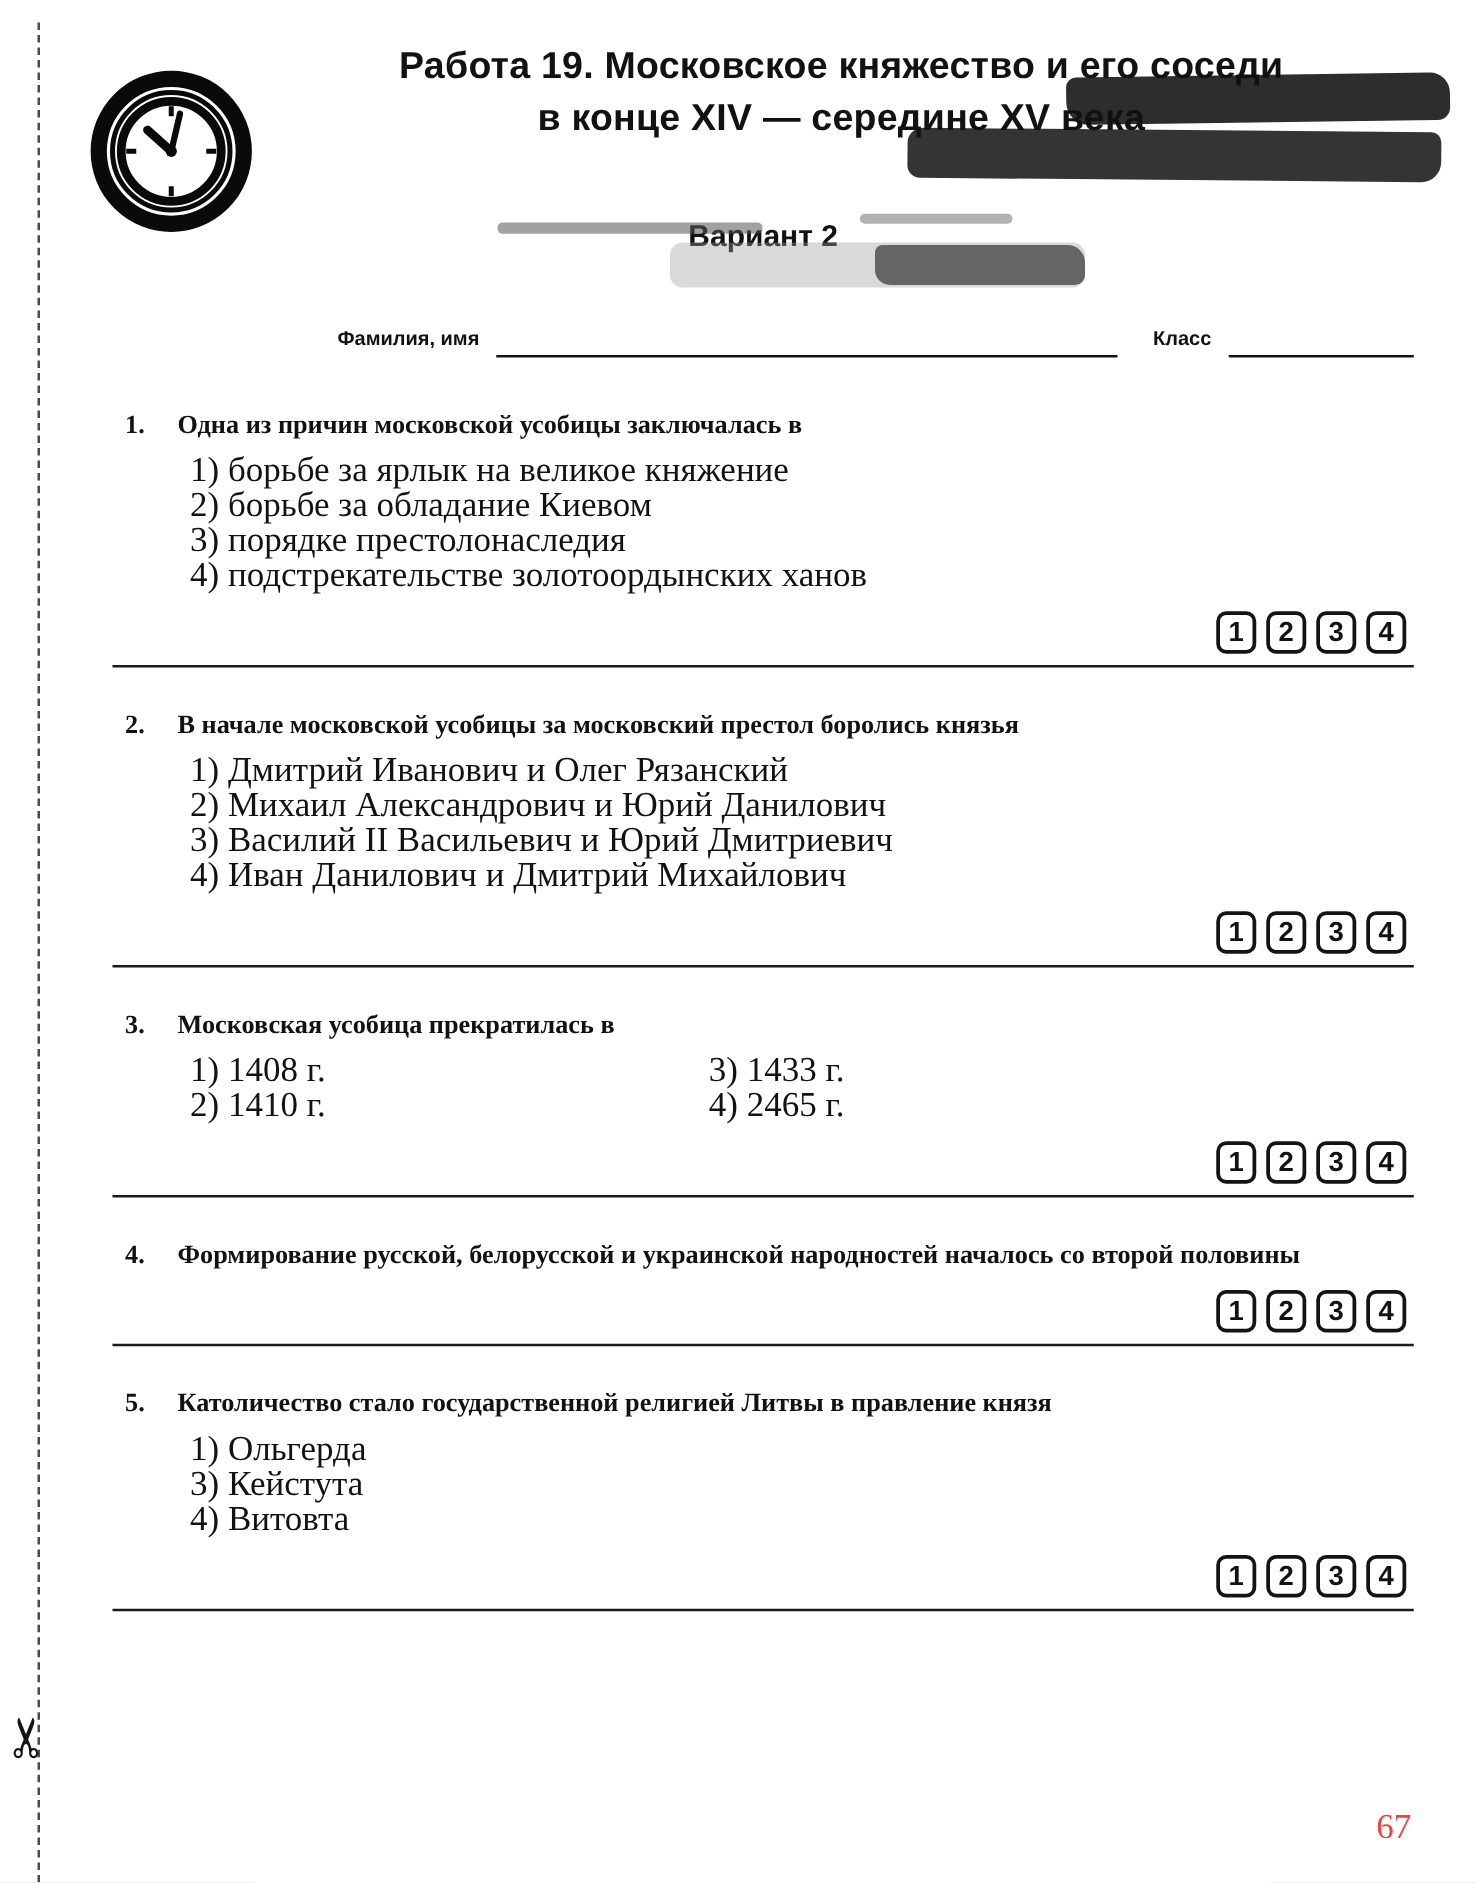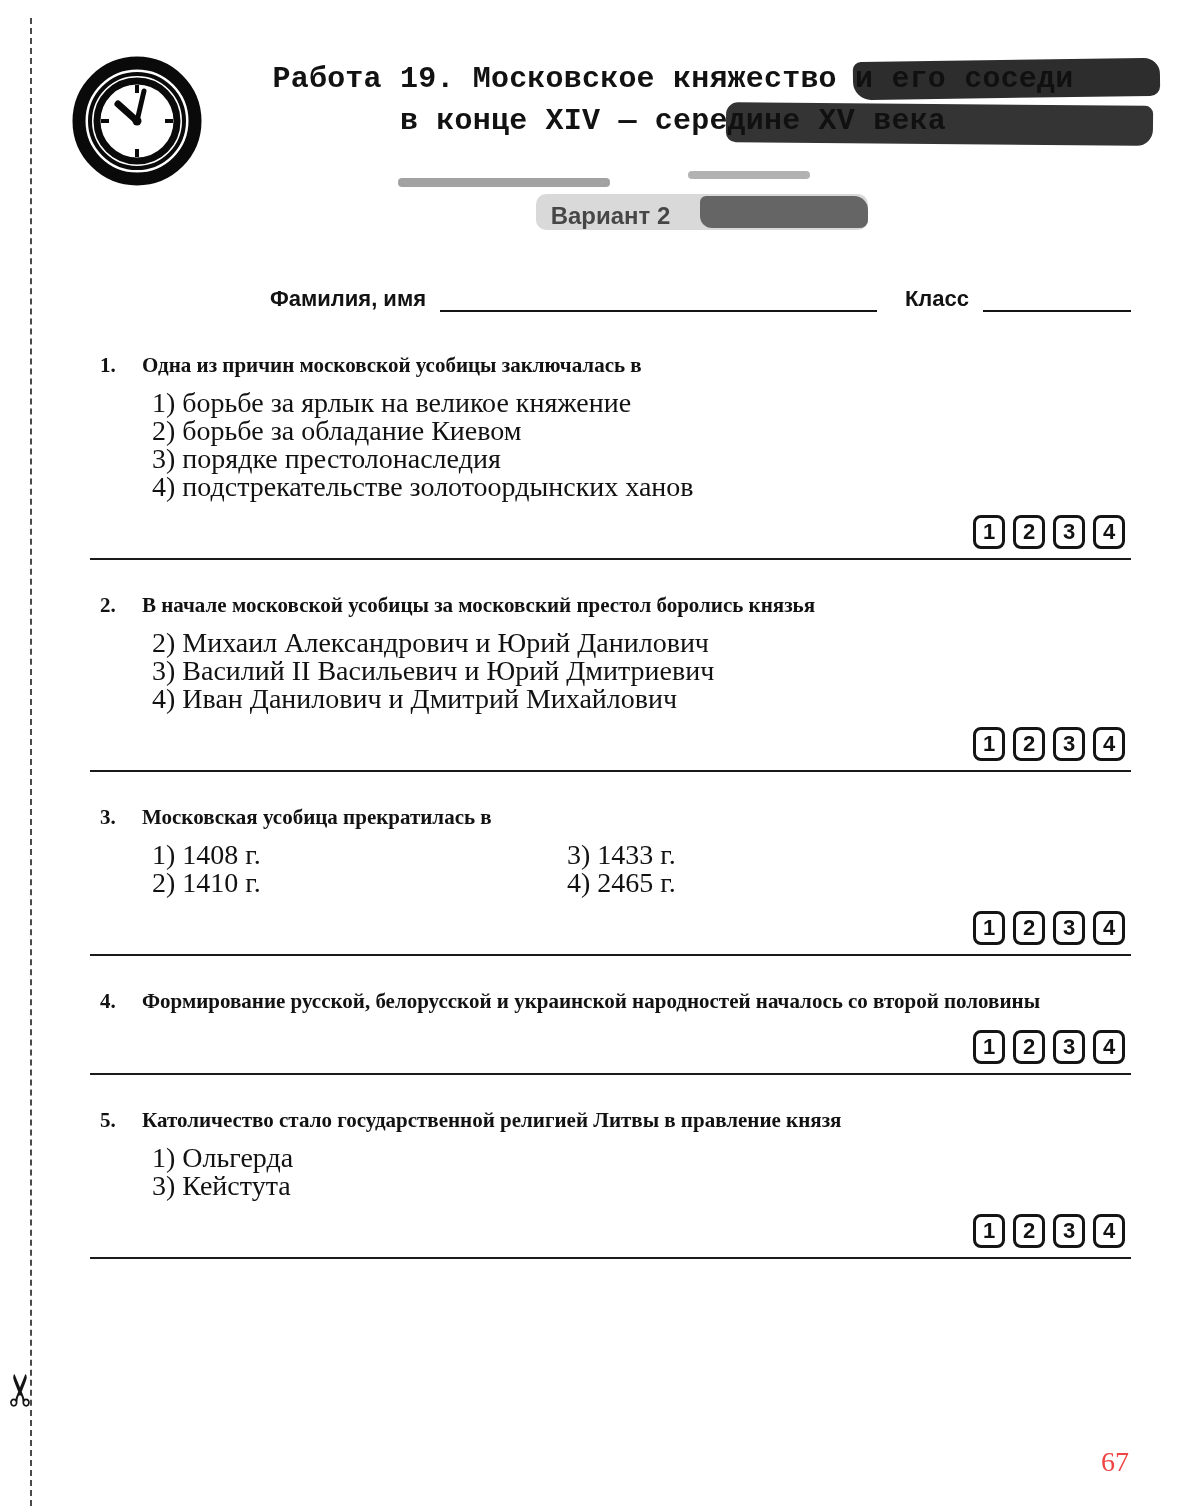--- a/index.html
+++ b/index.html
@@ -21,34 +21,34 @@
     position:absolute; left:4px; top:1368px; font-size:44px; color:#141414;
     transform:rotate(-90deg); line-height:1;
   }
 
   
   .logo { position:absolute; left:70px; top:54px; width:135px; height:135px; }
 
   .content { position:relative; margin:0 50px 0 90px; }
 
   .titles {
-    padding-top:58px; margin-left:125px; text-align:center;
-    font-family:Liberation Mono, monospace; font-weight:bold;
+    padding-top:32px; margin-left:125px; text-align:center;
+    font-family:Liberation Sans, sans-serif; font-weight:bold;
     font-size:30px; line-height:42px; letter-spacing:.2px;
   }
 
   .variant {
     position:relative; margin-top:60px; text-align:center;
     font-family:"Liberation Sans", sans-serif; font-weight:bold; font-size:24px;
   }
 
   .name-row {
-    display:flex; align-items:flex-end;
+    display:flex; align-items:center;
     margin:54px 0 0 180px;
-    font-family:"Liberation Sans", sans-serif; font-weight:bold; font-size:22px;
+    font-family:"Liberation Sans", sans-serif; font-weight:bold; font-size:16px;
   }
   .blank { border-bottom:2px solid #141414; height:28px; }
   .blank.name  { flex:1; margin:0 28px 0 14px; }
   .blank.klass { width:148px; margin-left:14px; }
 
   .questions { margin-top:38px; }
   .question { margin-top:30px; }
   .q-head { display:flex; font-weight:bold; font-size:21px; line-height:30px; }
   .q-num  { width:52px; padding-left:10px; flex:none; }
   .q-text { flex:1; max-width:945px; }
@@ -152,20 +152,21 @@
         </div>
         <div class="sep"></div>
       </section>
 
       <section class="question">
         <div class="q-head">
           <span class="q-num">2.</span>
           <div class="q-text">В начале московской усобицы за московский престол боролись князья</div>
         </div>
         <ul class="options">
+          <li>1) Дмитрий Иванович и Олег Рязанский</li>
           <li>2) Михаил Александрович и Юрий Данилович</li>
           <li>3) Василий II Васильевич и Юрий Дмитриевич</li>
           <li>4) Иван Данилович и Дмитрий Михайлович</li>
         </ul>
         <div class="answer-row">
           <span class="abox">1</span>
           <span class="abox">2</span>
           <span class="abox">3</span>
           <span class="abox">4</span>
         </div>
@@ -207,20 +208,21 @@
       </section>
 
       <section class="question">
         <div class="q-head">
           <span class="q-num">5.</span>
           <div class="q-text">Католичество стало государственной религией Литвы в правление князя</div>
         </div>
         <ul class="options">
           <li>1) Ольгерда</li>
           <li>3) Кейстута</li>
+          <li>4) Витовта</li>
         </ul>
         <div class="answer-row">
           <span class="abox">1</span>
           <span class="abox">2</span>
           <span class="abox">3</span>
           <span class="abox">4</span>
         </div>
         <div class="sep"></div>
       </section>
 

